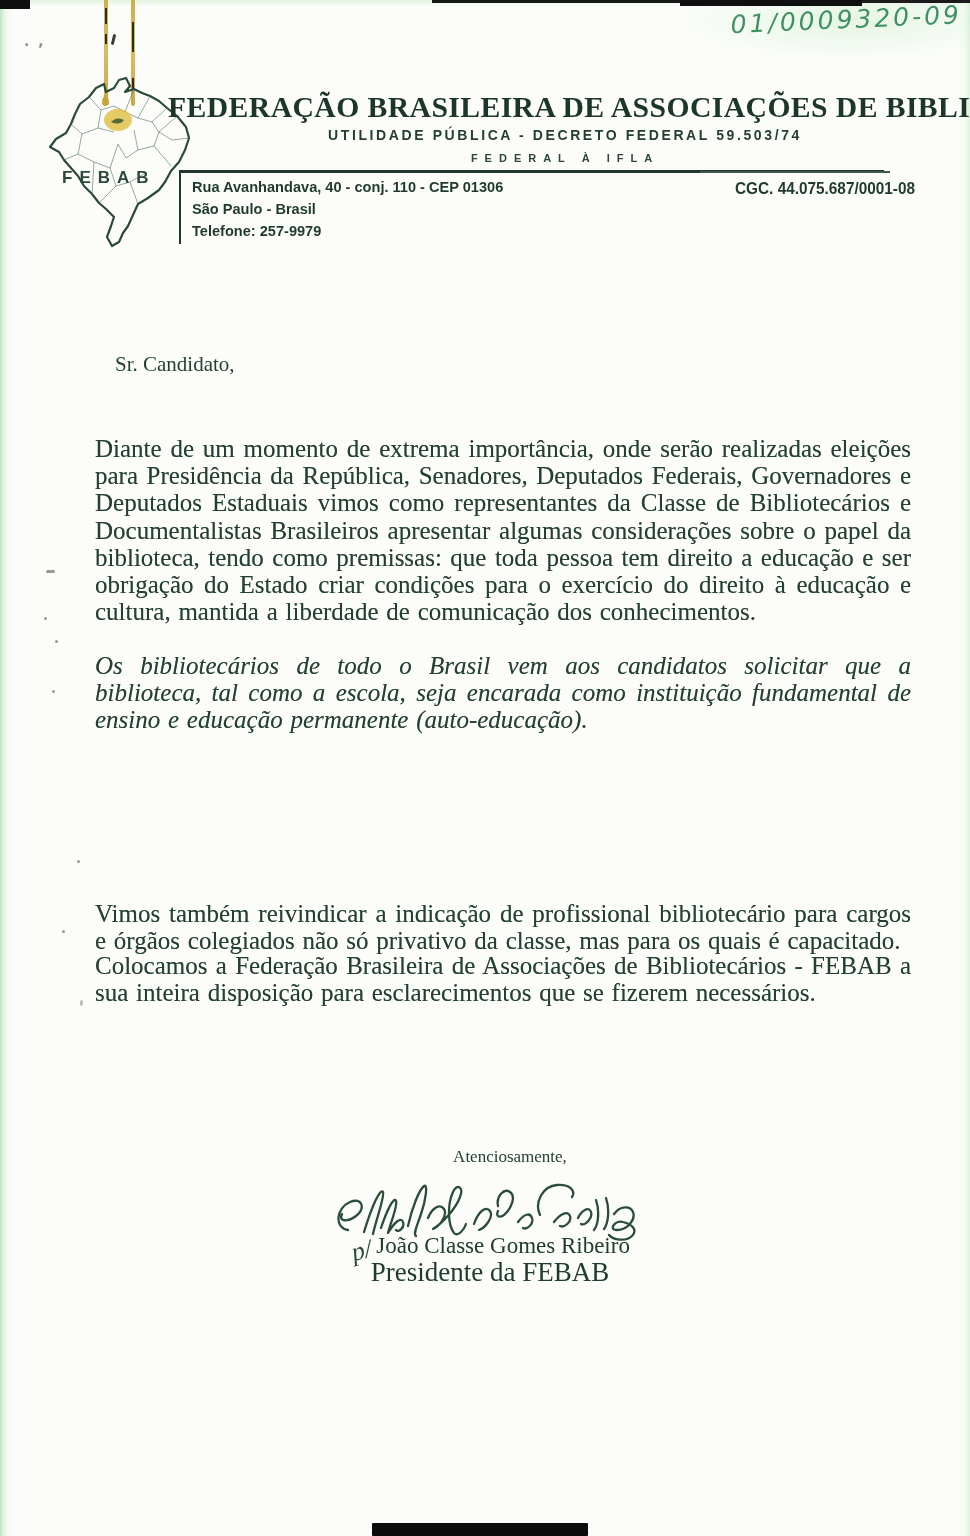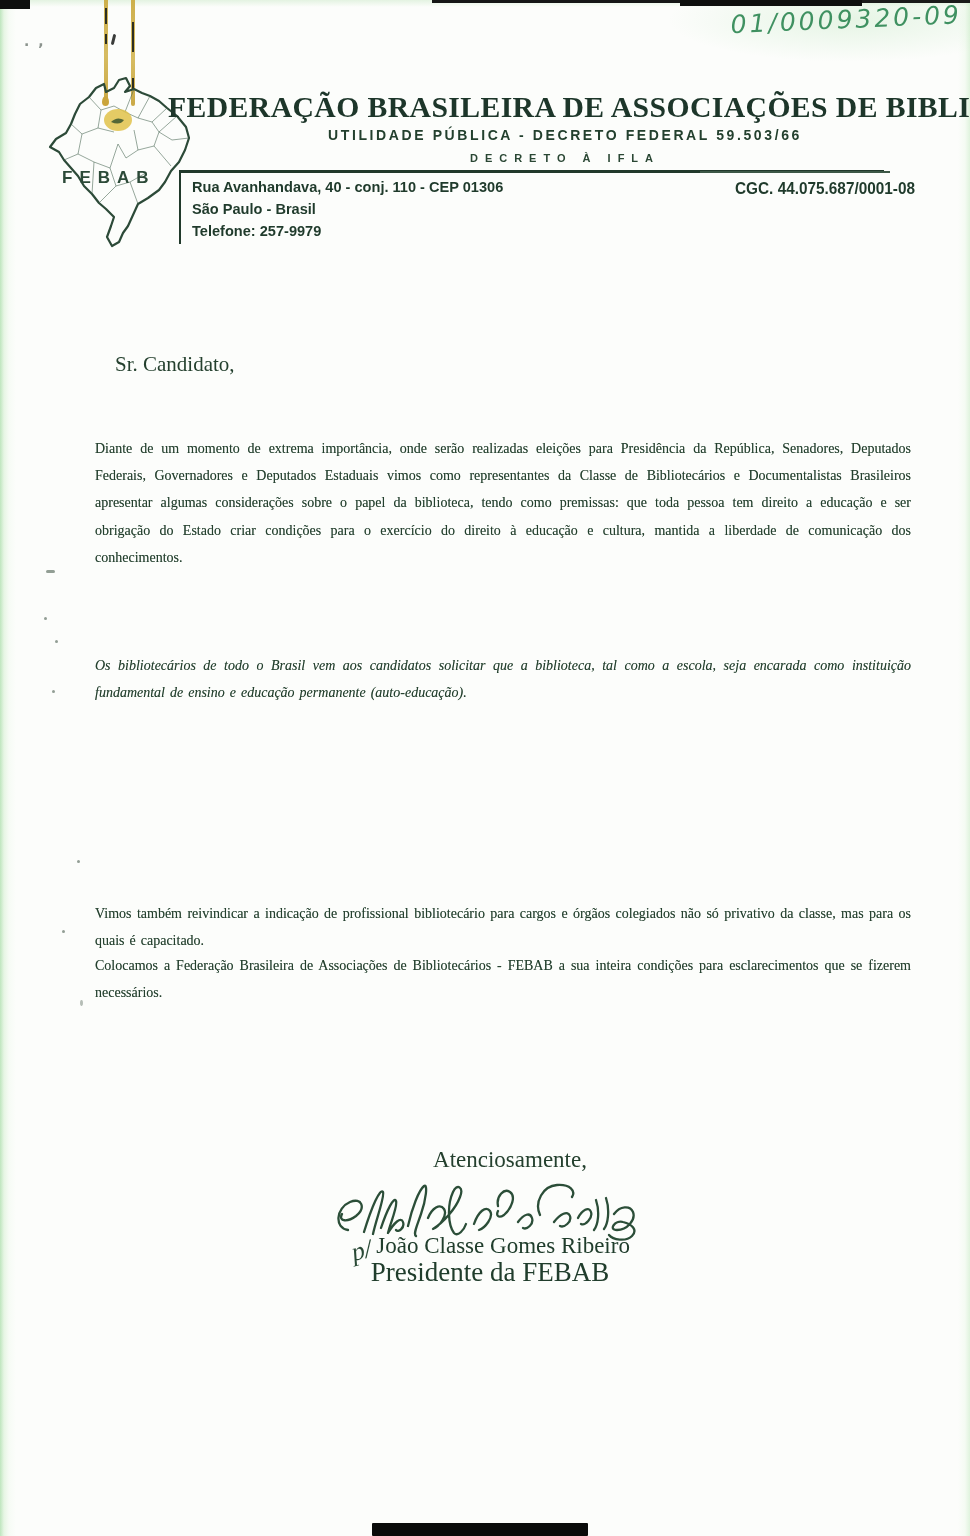--- a/index.html
+++ b/index.html
@@ -72,27 +72,27 @@
   }
   .cgc {
     position:absolute; left:735px; top:179px; width:228px; text-align:left;
     font-family:"Liberation Sans", sans-serif; font-weight:700; font-size:16.5px;
     color:#1f3a2b; transform:scaleX(.93); transform-origin:left top; white-space:nowrap;
   }
 
   
   .salutation { position:absolute; left:95px; top:352px; font-size:21px; color:#24402e;margin-left:20px; }
   .para {
-    position:absolute; left:95px; width:816px; font-size:14px; line-height:27.2px;
+    position:absolute; left:95px; width:816px; font-size:25px; line-height:27.2px;
     text-align:justify; color:#24402e; text-shadow:0 0 .5px rgba(32,62,44,.45);
     word-spacing:1.5px;
   }
   .p1 { top:435px; } .p2 { top:652px;font-style:italic; } .p3 { top:764px; } .p4 { top:900px; } .p5 { top:952px; }
   .closing { position:absolute; left:340px; top:1147px; width:340px; text-align:center;
-             font-size:23px; color:#24402e; }
+             font-size:17px; color:#24402e; }
   .sig-svg { position:absolute; left:330px; top:1178px; width:345px; height:72px; }
   .signer-line { position:absolute; left:280px; top:1230px; width:420px; text-align:center;
                  font-size:23px; color:#203d2c; white-space:nowrap; }
   .signer-prefix { display:inline-block; font-style:italic; font-size:26px;
                    transform:rotate(-14deg) translateY(6px); margin-right:6px; color:#2a4a36; }
   .signer-title { position:absolute; left:280px; top:1257px; width:420px; text-align:center;
                   font-size:27px; color:#203d2c; }
 </style>
 </head>
 <body>
@@ -127,37 +127,37 @@
 
   <svg class="logo" viewBox="0 0 188 190">
     <path d="M63,27 L70,18 L78,14 L80,22 L88,18 L93,10 L100,8 L104,16 L99,22 L108,19 L116,23 L124,26 L133,31 L141,38 L151,46 L160,57 L163,68 L159,80 L153,92 L145,101 L139,112 L133,120 L122,128 L112,134 L107,145 L102,156 L97,163 L93,172 L86,176 L81,167 L85,156 L88,147 L80,139 L73,133 L66,124 L58,116 L52,106 L45,98 L38,90 L33,82 L24,77 L30,69 L40,63 L45,54 L49,44 L54,34 Z" fill="none" stroke="#2c4a38" stroke-width="2.2" stroke-linejoin="round"></path>
     <path d="M63,27 L75,40 M75,40 L88,36 M88,36 L99,42 M99,42 L108,19 M99,42 L112,48 L124,26 M112,48 L126,52 L141,38 M126,52 L133,62 L151,46 M133,62 L146,70 L163,68 M133,62 L128,76 L145,96 M128,76 L112,80 L108,60 M112,80 L100,88 L92,74 M75,40 L72,58 L88,62 M72,58 L56,64 L45,54 M56,64 L52,84 L38,90 M52,84 L68,92 L66,124 M68,92 L84,98 L92,74 M84,98 L90,116 L73,133 M90,116 L104,112 L112,134 M104,112 L118,104" fill="none" stroke="#42604c" stroke-width="1" opacity=".55" stroke-linejoin="round"></path>
     <ellipse cx="92" cy="50" rx="14" ry="11" fill="#e0c24a" opacity=".85"></ellipse>
     <path d="M85,52 q6,-6 13,-2 q-4,6 -13,2 Z" fill="#2f4d2a" opacity=".8"></path>
     <text x="36" y="113" font-family="Liberation Sans, sans-serif" font-weight="700" font-size="17" letter-spacing="7" fill="#2c4a38">FEBAB</text>
   </svg>
 
   <div class="org-name">FEDERAÇÃO BRASILEIRA DE ASSOCIAÇÕES DE BIBLIOTECÁRIOS</div>
-  <div class="org-sub">UTILIDADE PÚBLICA - DECRETO FEDERAL 59.503/66</div>
-  <div class="org-afil">DECRETO À IFLA</div>
+  <div class="org-sub">UTILIDADE PÚBLICA - DECRETO FEDERAL 59.503/74</div>
+  <div class="org-afil">FEDERAL À IFLA</div>
   <div class="head-rule"></div>
   <div class="head-rule-thin"></div>
   <div class="head-vline"></div>
   <div class="addr">
     <div>Rua Avanhandava, 40 - conj. 110 - CEP 01306</div>
     <div>São Paulo - Brasil</div>
     <div>Telefone: 257-9979</div>
   </div>
   <div class="cgc">CGC. 44.075.687/0001-08</div>
 
   <div class="salutation">Sr. Candidato,</div>
   <div class="para p1">Diante de um momento de extrema importância, onde serão realizadas eleições para Presidência da República, Senadores, Deputados Federais, Governadores e Deputados Estaduais vimos como representantes da Classe de Bibliotecários e Documentalistas Brasileiros apresentar algumas considerações sobre o papel da biblioteca, tendo como premissas: que toda pessoa tem direito a educação e ser obrigação do Estado criar condições para o exercício do direito à educação e cultura, mantida a liberdade de comunicação dos conhecimentos.</div>
   <div class="para p2">Os bibliotecários de todo o Brasil vem aos candidatos solicitar que a biblioteca, tal como a escola, seja encarada como instituição fundamental de ensino e educação permanente (auto-educação).</div>
   <div class="para p4">Vimos também reivindicar a indicação de profissional bibliotecário para cargos e órgãos colegiados não só privativo da classe, mas para os quais é capacitado.</div>
-  <div class="para p5">Colocamos a Federação Brasileira de Associações de Bibliotecários - FEBAB a sua inteira condições para esclarecimentos que se fizerem necessários.</div>
+  <div class="para p5">Colocamos a Federação Brasileira de Associações de Bibliotecários - FEBAB a sua inteira disposição para esclarecimentos que se fizerem necessários.</div>
 
   <div class="closing">Atenciosamente,</div>
 
   <svg class="sig-svg" viewBox="0 0 345 72">
     <path d="M70,52 C56,50 58,30 72,24 C84,19 88,30 78,38 C70,44 60,44 64,36
              M86,54 C94,28 102,10 105,14 C107,18 98,42 95,56
              M103,50 C109,32 116,18 118,23 C120,28 112,46 110,55 C116,45 123,38 125,44 C127,50 120,55 118,52
              M130,48 C134,30 141,12 146,8 C150,5 148,22 143,36 C139,48 135,56 138,58
              M150,40 C154,30 162,25 166,31 C170,37 161,49 155,51 C166,44 178,30 182,19 C186,9 179,5 175,14 C169,27 170,47 176,55 C180,59 186,52 188,46
              M196,46 C200,34 208,27 212,33 C216,39 207,50 201,52

